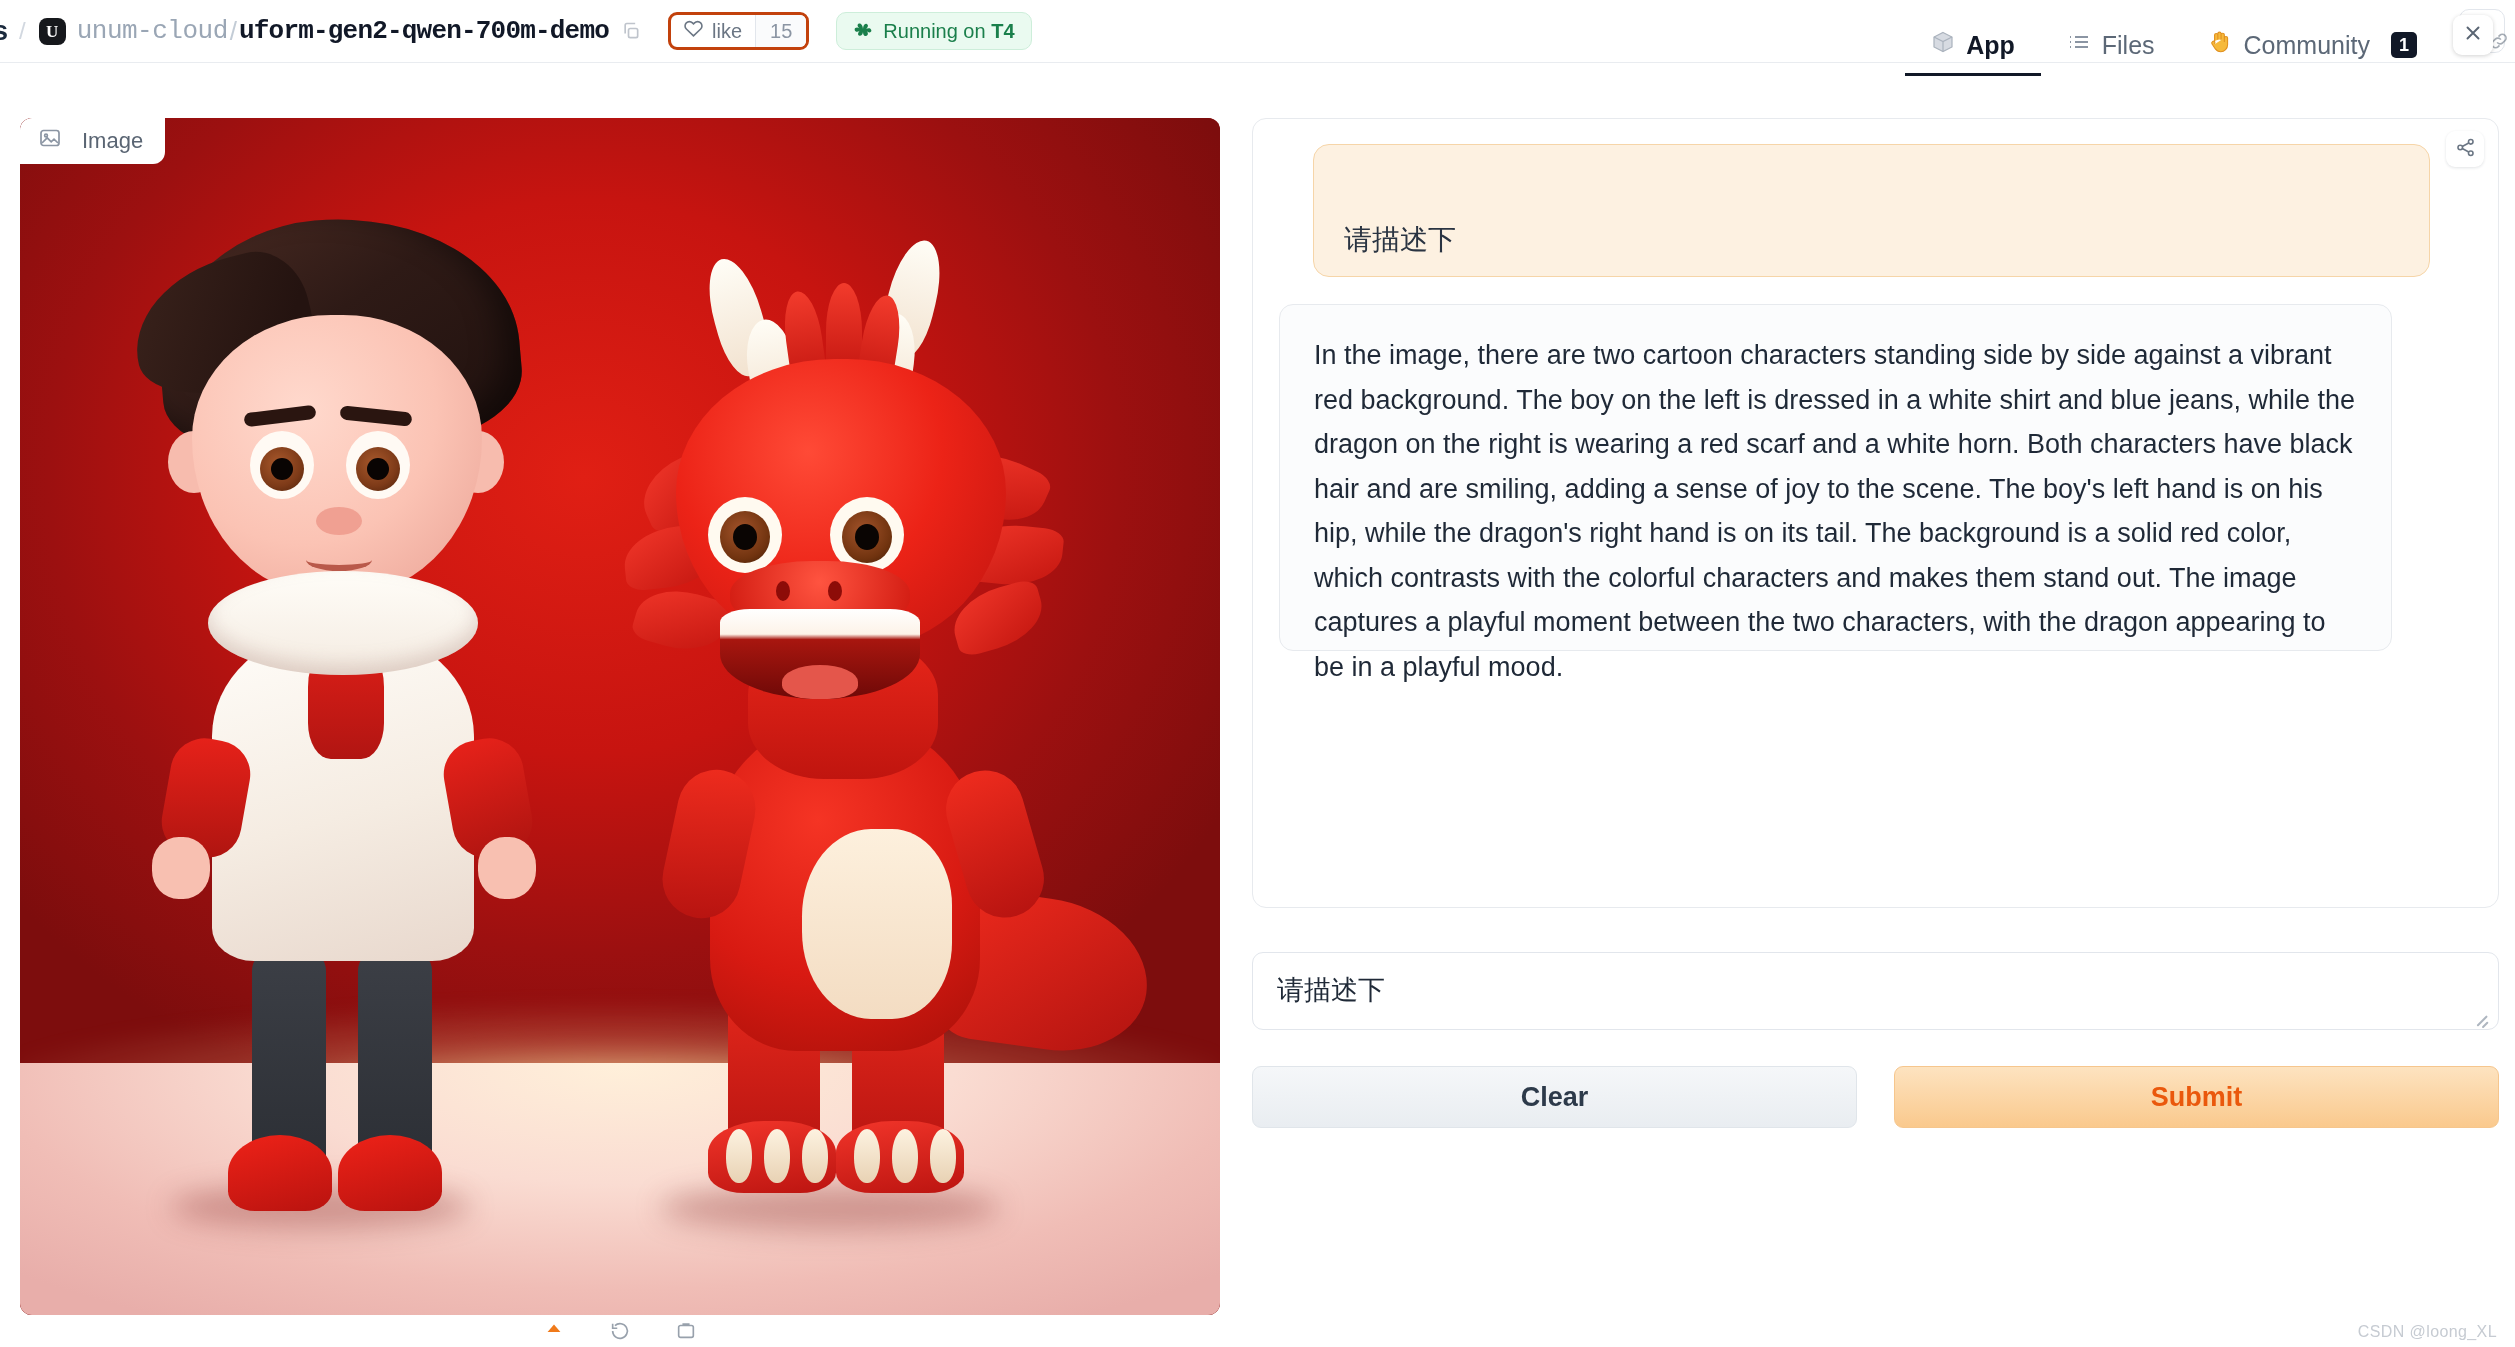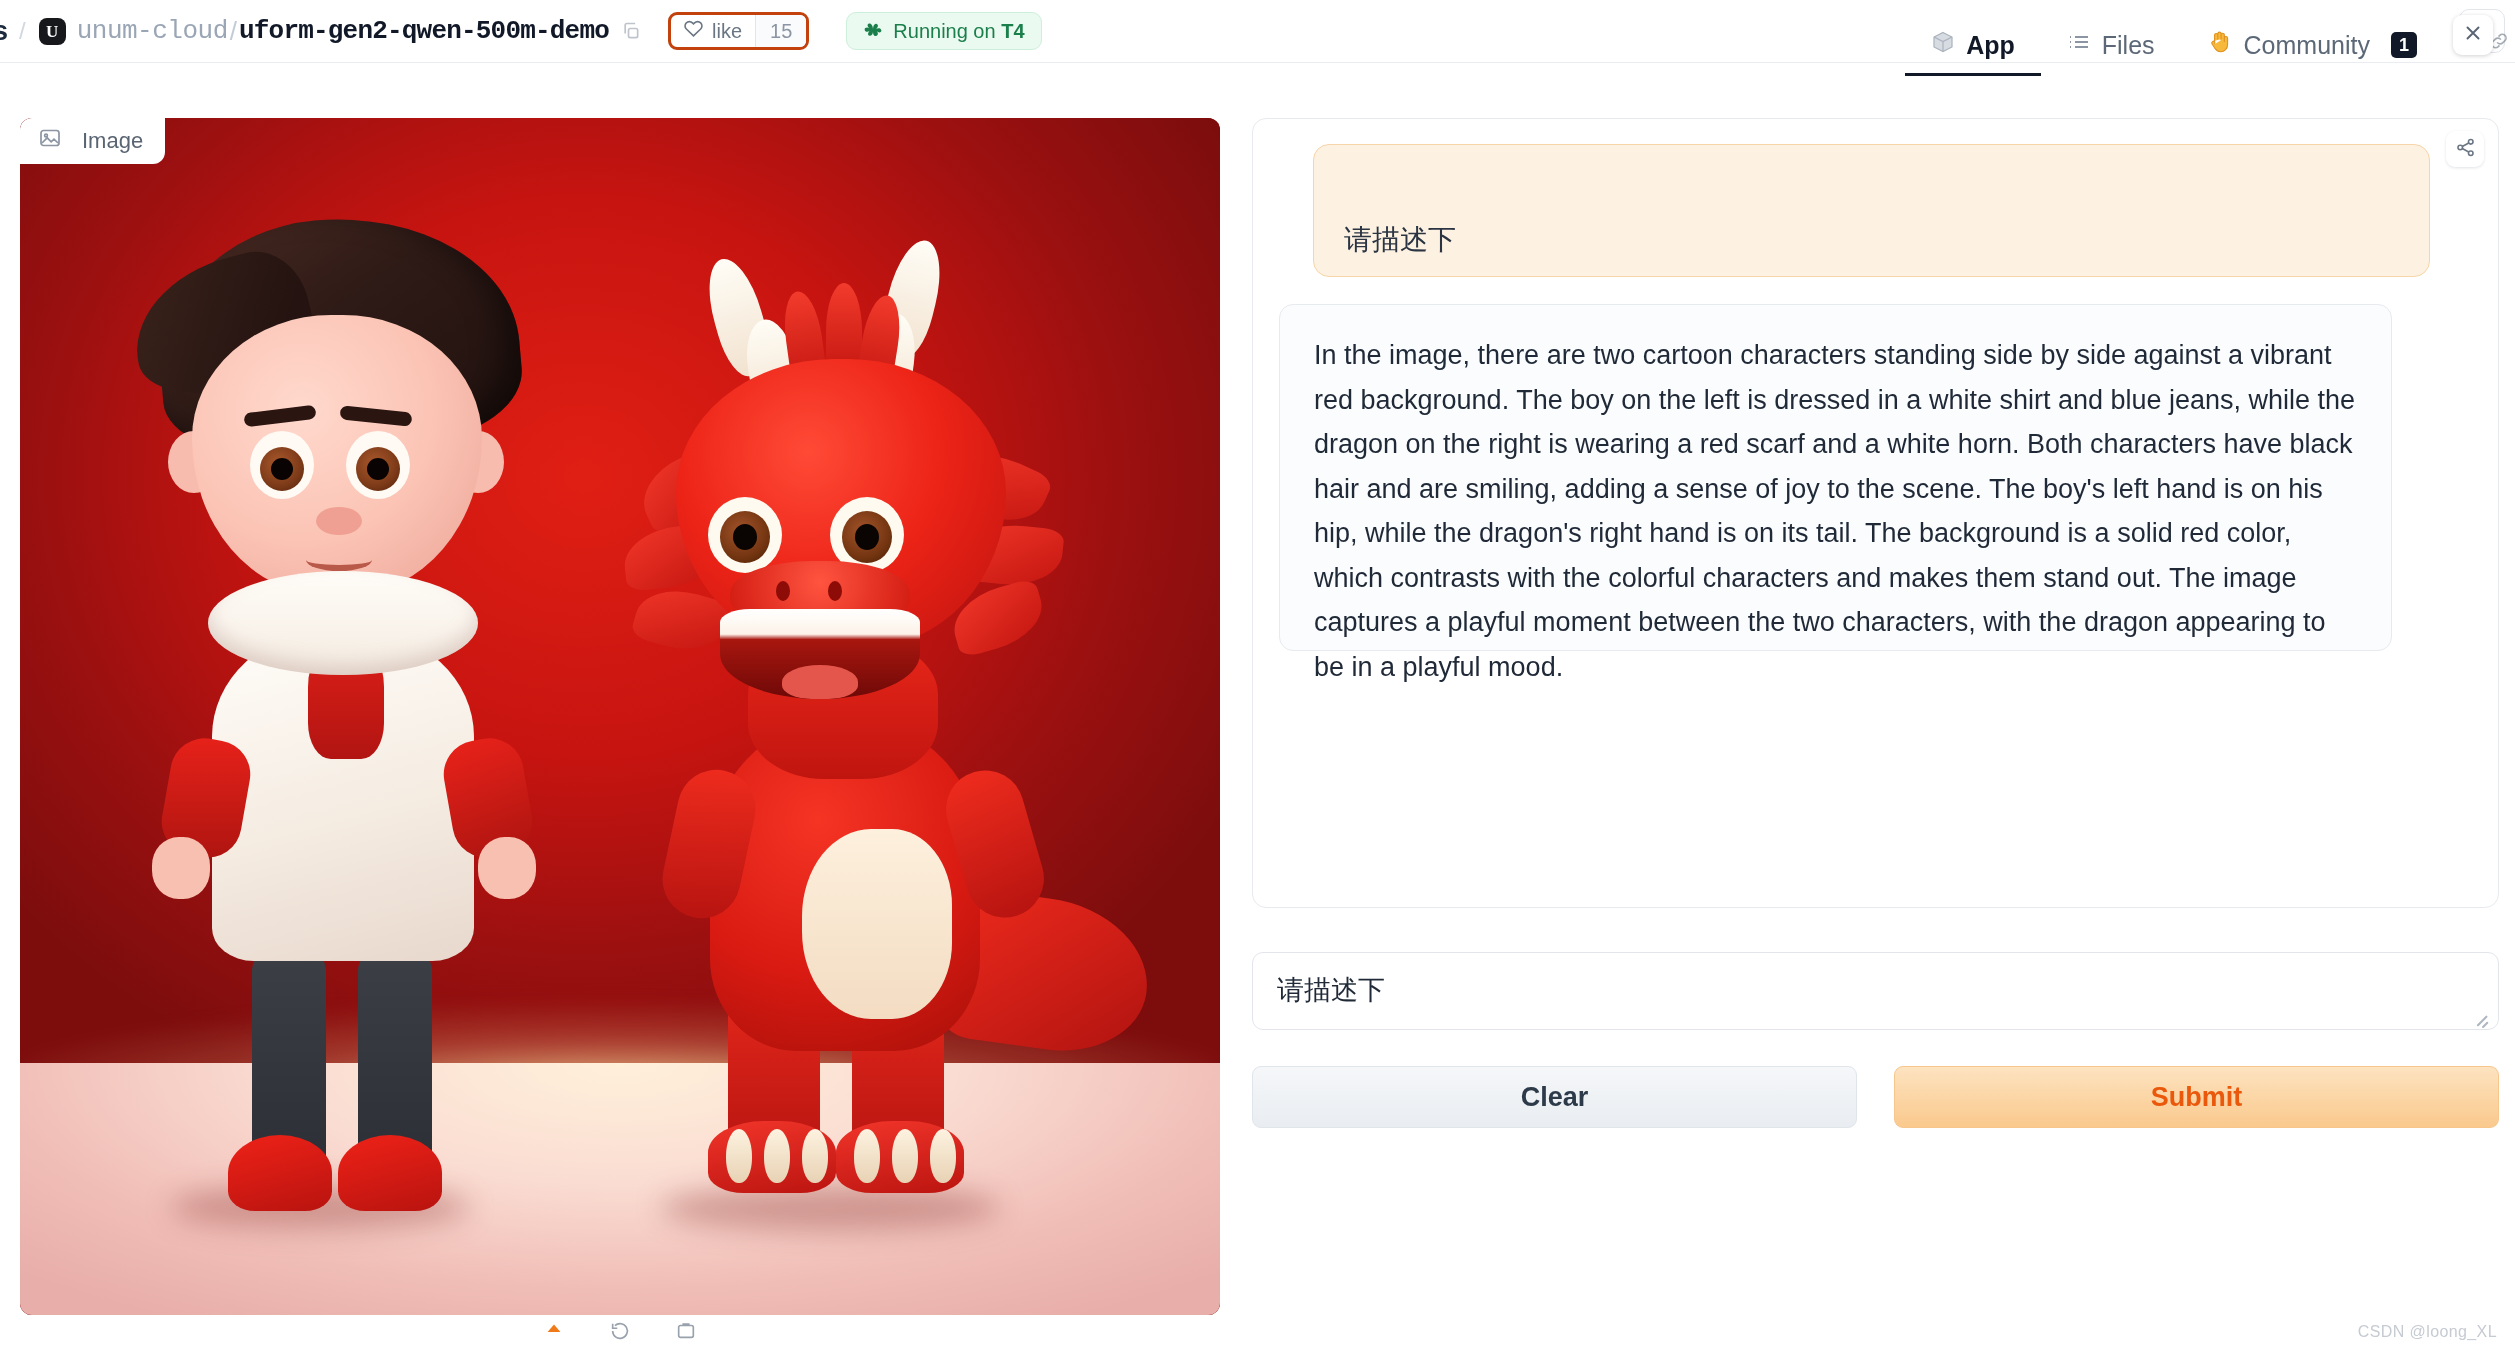--- a/index.html
+++ b/index.html
@@ -58,21 +58,21 @@
     padding: 0 13px 0 12px; height: 100%;
     font-size: 20px; color: #6b7684;
   }
   .like-count {
     padding: 0 14px; height: 100%; display: flex; align-items: center;
     font-size: 20px; color: #8b95a3; border-left: 1px solid #e2e6ec;
     background: #fafbfc;
   }
 
   .run-badge {
-    margin-left: 37px; height: 38px; display: flex; align-items: center;
+    margin-left: 27px; height: 38px; display: flex; align-items: center;
     gap: 10px; padding: 0 16px; border-radius: 10px;
     background: #eafaf0; border: 1px solid #cdeeda;
     font-size: 20px; color: #1a7f4b;
   }
   .run-badge b { font-weight: 700; }
 
   #header-right {
     margin-left: auto; display: flex; align-items: center; height: 100%;
     padding-right: 10px;
   }
@@ -331,21 +331,21 @@
 <div id="header">
   <div id="header-left">
     <span class="partial-s">s</span>
     <span class="hdr-sep">/</span>
 
     <div class="org-logo">
       <span>U</span>
     </div>
     <span class="org-name">unum-cloud</span>
     <span class="path-slash">/</span>
-    <span class="repo-name">uform-gen2-qwen-500m-demo</span>
+    <span class="repo-name">uform-gen2-qwen-700m-demo</span>
 
     <span class="copy-icon">
       <svg width="20" height="20" viewBox="0 0 24 24" fill="none" stroke="#8b95a3" stroke-width="2">
         <rect x="9" y="9" width="11" height="11" rx="2"></rect>
           <path d="M5 15V5a2 2 0 0 1 2-2h10"></path>
       </svg>
     </span>
 
     <div class="like-group">
       <div class="like-btn">

